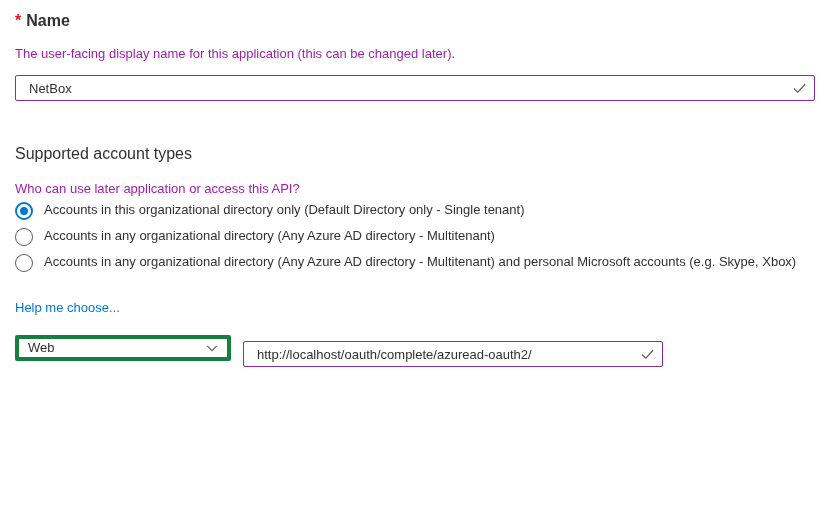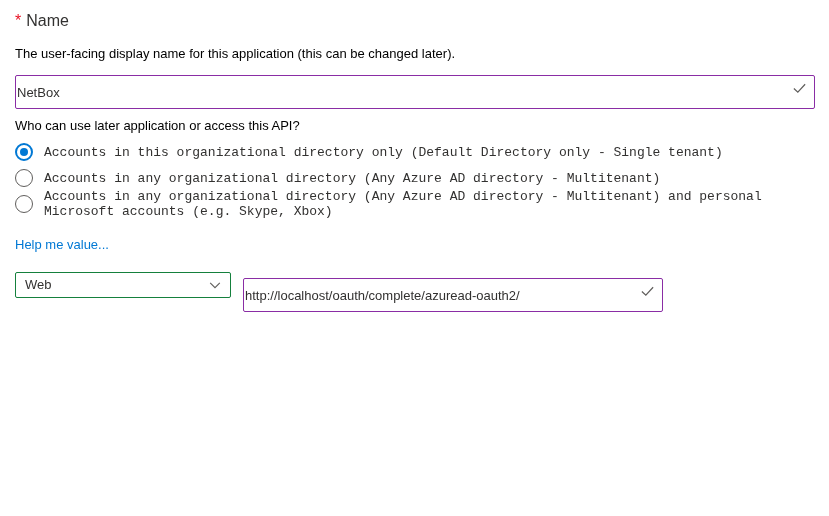--- a/index.html
+++ b/index.html
@@ -9,44 +9,44 @@
     background: #ffffff;
     font-family: "Liberation Sans", sans-serif;
     color: #323130;
     overflow: hidden;
   }
   .page { padding: 10px 14px 0 15px; }
 
   .field-title {
     margin: 0;
     font-size: 16px;
-    font-weight: 400;
+    font-weight: 700;
     line-height: 21px;
     color: #323130;
   }
   .required { color: #e81123; margin-right: 5px; }
 
   .desc {
     margin: 15px 0 0 0;
     font-size: 13px;
     line-height: 15px;
-    color: #000000;
+    color: #a21caf;
   }
 
   .text-input-wrap {
     position: relative;
     margin-top: 14px;
     height: 26px;
   }
   .text-input-wrap.wide { width: 800px; }
   .text-input {
-    width: 100%; height: 34px;
+    width: 100%; height: 26px;
     border: 1px solid #8a2da5;
     border-radius: 2px;
-    padding: 0 28px 0 1px;
+    padding: 0 28px 0 13px;
     font-family: "Liberation Sans", sans-serif;
     font-size: 13px;
     color: #323130;
     background: #fff;
     outline: none;
   }
   .check-icon {
     position: absolute;
     right: 8px; top: 50%;
     transform: translateY(-50%);
@@ -59,24 +59,23 @@
     font-size: 16px;
     font-weight: 400;
     line-height: 21px;
     color: #323130;
   }
   .question { margin-top: 17px; }
 
   .radio-group { margin-top: 6px; }
   .radio-row {
     display: flex;
-    align-items: center;
+    align-items: flex-start;
     height: 26px;
     cursor: pointer;
-    font-family: Liberation Mono, monospace;
   }
   .radio {
     flex: 0 0 auto;
     width: 18px; height: 18px;
     border: 1px solid #605e5c;
     border-radius: 50%;
     background: #fff;
     position: relative;
     margin-right: 11px;
   }
@@ -111,21 +110,21 @@
   }
 
   .uri-row {
     margin-top: 12px;
     display: flex;
     align-items: center;
   }
   .select-box {
     position: relative;
     width: 216px; height: 26px;
-    border: 1px solid #15803d;
+    border: 4px solid #15803d;
     border-radius: 2px;
     background: #fff;
     display: flex;
     align-items: center;
     padding: 0 28px 0 9px;
     font-size: 13px;
     color: #323130;
     cursor: pointer;
     margin-right: 12px;
   }
@@ -151,39 +150,40 @@
   <div class="text-input-wrap wide">
     <input class="text-input" type="text" value="NetBox" style="">
     <span class="check-icon">
       <svg width="15" height="15" viewBox="0 0 16 16">
           <path d="M2 8.5 L6.2 12.5 L14 4" fill="none" stroke="#605e5c" stroke-width="1.3"></path>
         </svg>
     </span>
   </div>
 
   
+  <h2 class="section-title">Supported account types</h2>
 
   <p class="desc question">Who can use later application or access this API?</p>
 
   <div class="radio-group">
     <div class="radio-row">
       <span class="radio checked"></span>
       <span class="radio-label">Accounts in this organizational directory only (Default Directory only - Single tenant)</span>
     </div>
     <div class="radio-row">
       <span class="radio"></span>
       <span class="radio-label">Accounts in any organizational directory (Any Azure AD directory - Multitenant)</span>
     </div>
     <div class="radio-row">
       <span class="radio"></span>
       <span class="radio-label">Accounts in any organizational directory (Any Azure AD directory - Multitenant) and personal Microsoft accounts (e.g. Skype, Xbox)</span>
     </div>
   </div>
 
-  <a class="link">Help me value...</a>
+  <a class="link">Help me choose...</a>
 
   
 
 
   <div class="uri-row">
     <div class="select-box">
       <span>Web</span>
       <span class="chevron-icon">
         <svg width="14" height="14" viewBox="0 0 16 16">
             <path d="M2.5 5.5 L8 11 L13.5 5.5" fill="none" stroke="#605e5c" stroke-width="1.3"></path>

